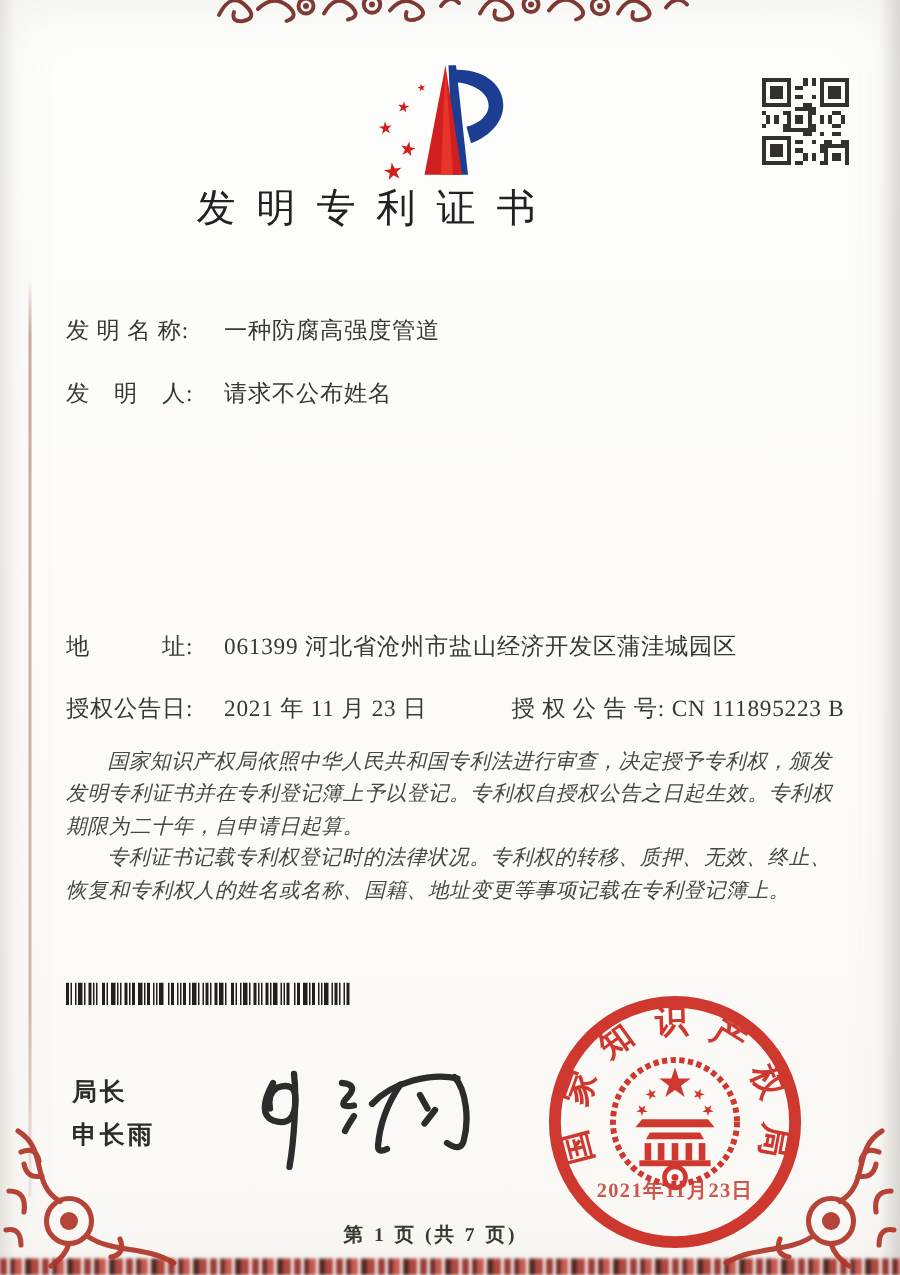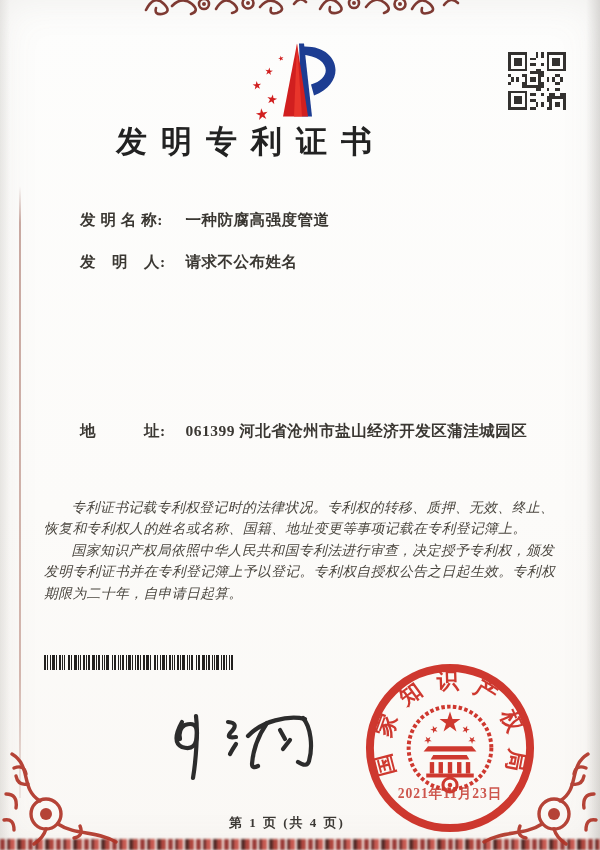--- a/index.html
+++ b/index.html
@@ -28,26 +28,26 @@
     letter-spacing:1.5px;color:#35312f;}
 
   
   .logo{position:absolute;left:250px;top:40px;width:100px;height:96px;filter:blur(.2px);}
 
   
   .qr{position:absolute;left:508px;top:52px;width:58px;height:58px;opacity:.92;filter:blur(.3px);}
 
   
   .title{position:absolute;left:0;top:121px;width:488px;text-align:center;
-    font-size:31px;font-weight:700;color:#222;letter-spacing:14px;text-indent:14px;
+    font-size:26px;font-weight:400;color:#222;letter-spacing:14px;text-indent:14px;
     filter:blur(.2px);}
 
   
-  .row{position:absolute;left:44px;font-size:15.5px;font-weight:700;color:#3a3732;
-    white-space:nowrap;letter-spacing:.5px;filter:blur(.15px);margin-left:36px;}
+  .row{position:absolute;left:44px;font-size:15.5px;font-weight:400;color:#3a3732;
+    white-space:nowrap;letter-spacing:.5px;filter:blur(.15px);}
   .row .lbl{display:inline-block;min-width:101px;}
   .row .val{display:inline-block;margin-left:0px;}
   .row2 .lbl2{display:inline-block;margin-left:52px;}
   .r1{top:210px}.r2{top:252px}.r3{top:294px}.r4{top:336px}.r5{top:379px}.r6{top:421px}.r7{top:462px}
 
   
   .body-text{position:absolute;left:44px;top:497px;width:521px;
     font-size:13.8px;line-height:21.4px;letter-spacing:.4px;color:#4a463f;
     font-style:italic;filter:blur(.2px);}
   .body-text p{margin:0;text-indent:2em;font-weight:500;}
@@ -342,24 +342,30 @@
     <span class="val">一种防腐高强度管道</span>
   </div>
   <div class="row r2">
     <span class="lbl">发　明　人:</span>
     <span class="val">请求不公布姓名</span>
   </div>
   <div class="row r6">
     <span class="lbl">地　　　址:</span>
     <span class="val">061399 河北省沧州市盐山经济开发区蒲洼城园区</span>
   </div>
+  <div class="row row2 r7">
+    <span class="lbl">授权公告日:</span>
+    <span class="val">2021 年 11 月 23 日</span>
+    <span class="lbl2">授 权 公 告 号:</span>
+    <span class="val">CN 111895223 B</span>
+  </div>
 
   <div class="body-text">
+    <p>国家知识产权局依照中华人民共和国专利法进行审查，决定授予专利权，颁发发明专利证书并在专利登记簿上予以登记。专利权自授权公告之日起生效。专利权期限为二十年，自申请日起算。</p>
     <p>专利证书记载专利权登记时的法律状况。专利权的转移、质押、无效、终止、恢复和专利权人的姓名或名称、国籍、地址变更等事项记载在专利登记簿上。</p>
-    <p>国家知识产权局依照中华人民共和国专利法进行审查，决定授予专利权，颁发发明专利证书并在专利登记簿上予以登记。专利权自授权公告之日起生效。专利权期限为二十年，自申请日起算。</p>
   </div>
 
   <svg class="barcode" id="barcode-svg" viewBox="0 0 192 15" preserveAspectRatio="none">
       <rect x="0" y="0" width="2" height="15" fill="#22201e"></rect>
       <rect x="3" y="0" width="1" height="15" fill="#22201e"></rect>
       <rect x="6" y="0" width="1" height="15" fill="#22201e"></rect>
       <rect x="8" y="0" width="3" height="15" fill="#22201e"></rect>
       <rect x="12" y="0" width="1" height="15" fill="#22201e"></rect>
       <rect x="15" y="0" width="2" height="15" fill="#22201e"></rect>
       <rect x="18" y="0" width="1" height="15" fill="#22201e"></rect>
@@ -414,20 +420,24 @@
       <rect x="168" y="0" width="1" height="15" fill="#22201e"></rect>
       <rect x="170" y="0" width="1" height="15" fill="#22201e"></rect>
       <rect x="172" y="0" width="3" height="15" fill="#22201e"></rect>
       <rect x="177" y="0" width="1" height="15" fill="#22201e"></rect>
       <rect x="179" y="0" width="2" height="15" fill="#22201e"></rect>
       <rect x="182" y="0" width="1" height="15" fill="#22201e"></rect>
       <rect x="185" y="0" width="1" height="15" fill="#22201e"></rect>
       <rect x="187" y="0" width="2" height="15" fill="#22201e"></rect>
     </svg>
 
+  <div class="signoff">
+    <div>局长</div>
+    <div>申长雨</div>
+  </div>
 
   <svg class="signature" viewBox="0 0 196 120">
     <g fill="none" stroke="#1b1b1b" stroke-width="4.2" stroke-linecap="round" stroke-linejoin="round" opacity=".92">
 
       <path d="M30,50 Q19,70 30,75 Q45,80 45,61 Q45,49 33,53 Q26,57 28,67"></path>
       <path d="M44,44 C46,60 44,88 41,106"></path>
 
       <path d="M76,50 Q87,51 80,59 Q72,67 84,65"></path>
       <path d="M84,72 Q80,78 78,82"></path>
 
@@ -463,21 +473,21 @@
       <rect x="97.5" y="116" width="5" height="13"></rect>
       <rect x="108" y="116" width="5" height="13"></rect>
       <rect x="118" y="116" width="5" height="13"></rect>
       <rect x="73" y="129" width="54" height="4.5"></rect>
       <circle cx="100" cy="142" r="8" fill="none" stroke="#cf2a20" stroke-width="3.5"></circle>
       <circle cx="100" cy="142" r="2.6"></circle>
     </g>
     <text x="100" y="157" text-anchor="middle" font-size="15.5" font-weight="700" fill="#c73127" opacity=".88" letter-spacing="1" font-family="Liberation Serif, DejaVu Serif, serif">2021年11月23日</text>
   </svg>
 
-  <div class="footer-page">第 1 页 (共 4 页)</div>
+  <div class="footer-page">第 1 页 (共 7 页)</div>
 
   <div class="bottom-band"></div>
 
   <svg class="flourish left" viewBox="0 0 118 112">
     <g fill="none" stroke="#b03427" stroke-width="3.4" stroke-linecap="round">
       <circle cx="46" cy="80" r="15"></circle>
       <circle cx="46" cy="80" r="6" fill="#b03427" stroke="none"></circle>
       <path d="M40,67 C20,55 32,32 12,20"></path>
       <path d="M14,34 q10,-4 12,6"></path>
       <path d="M28,50 q-10,2 -12,-8"></path>

